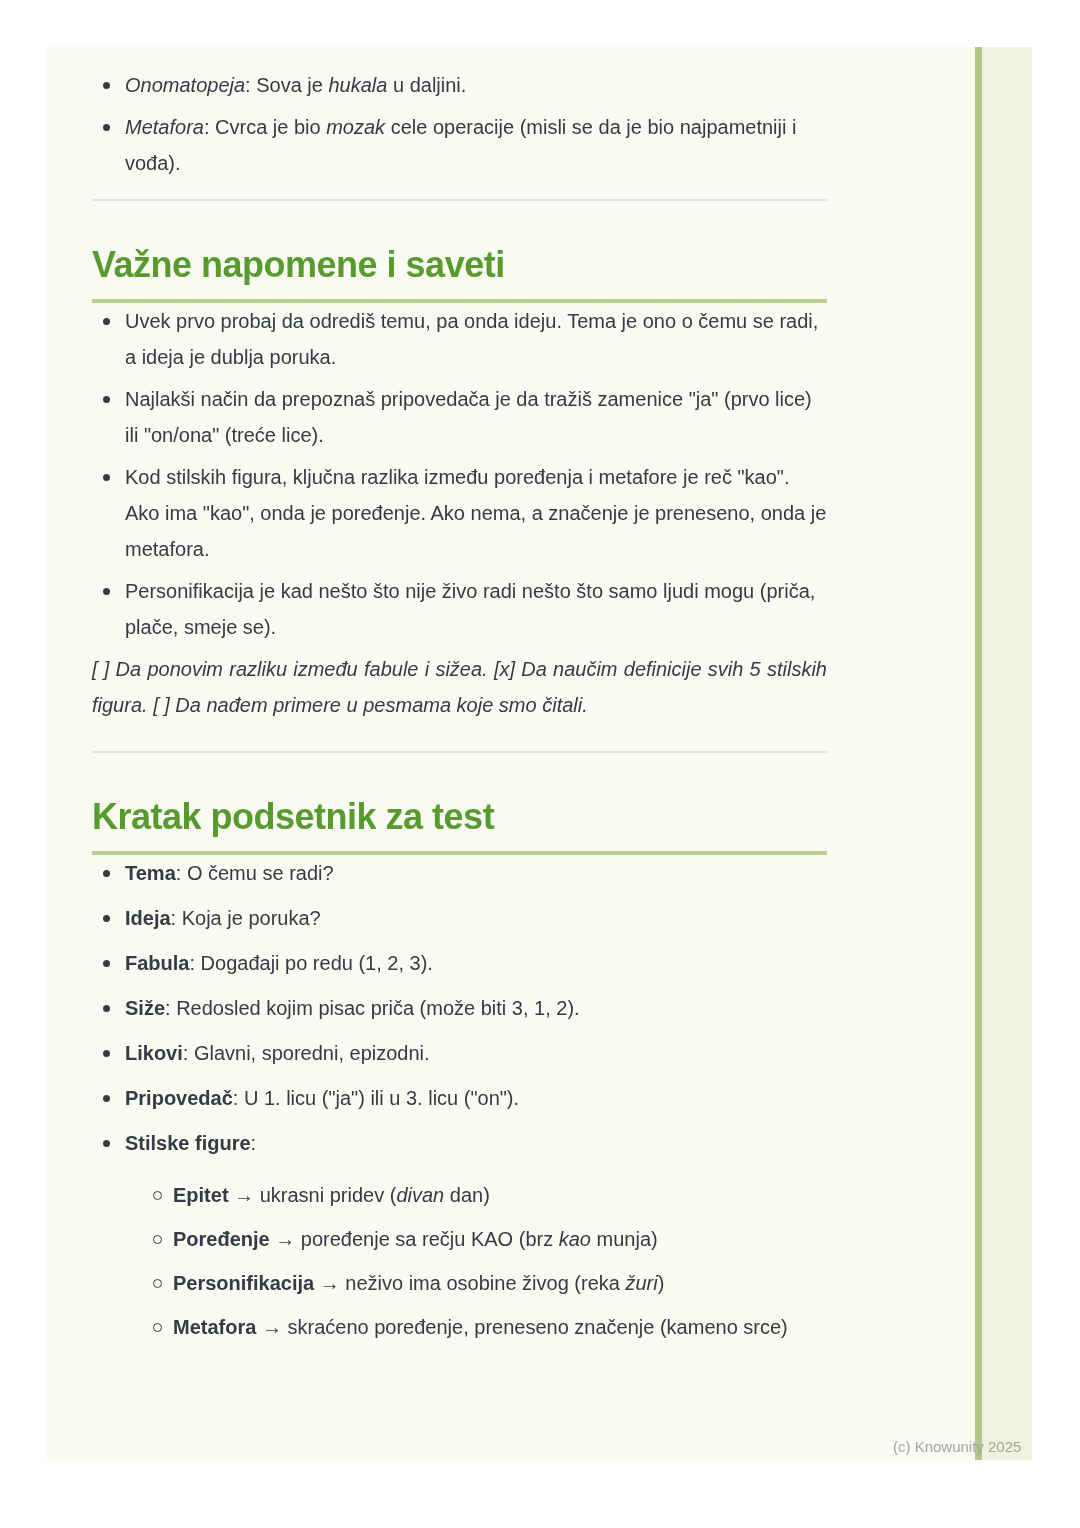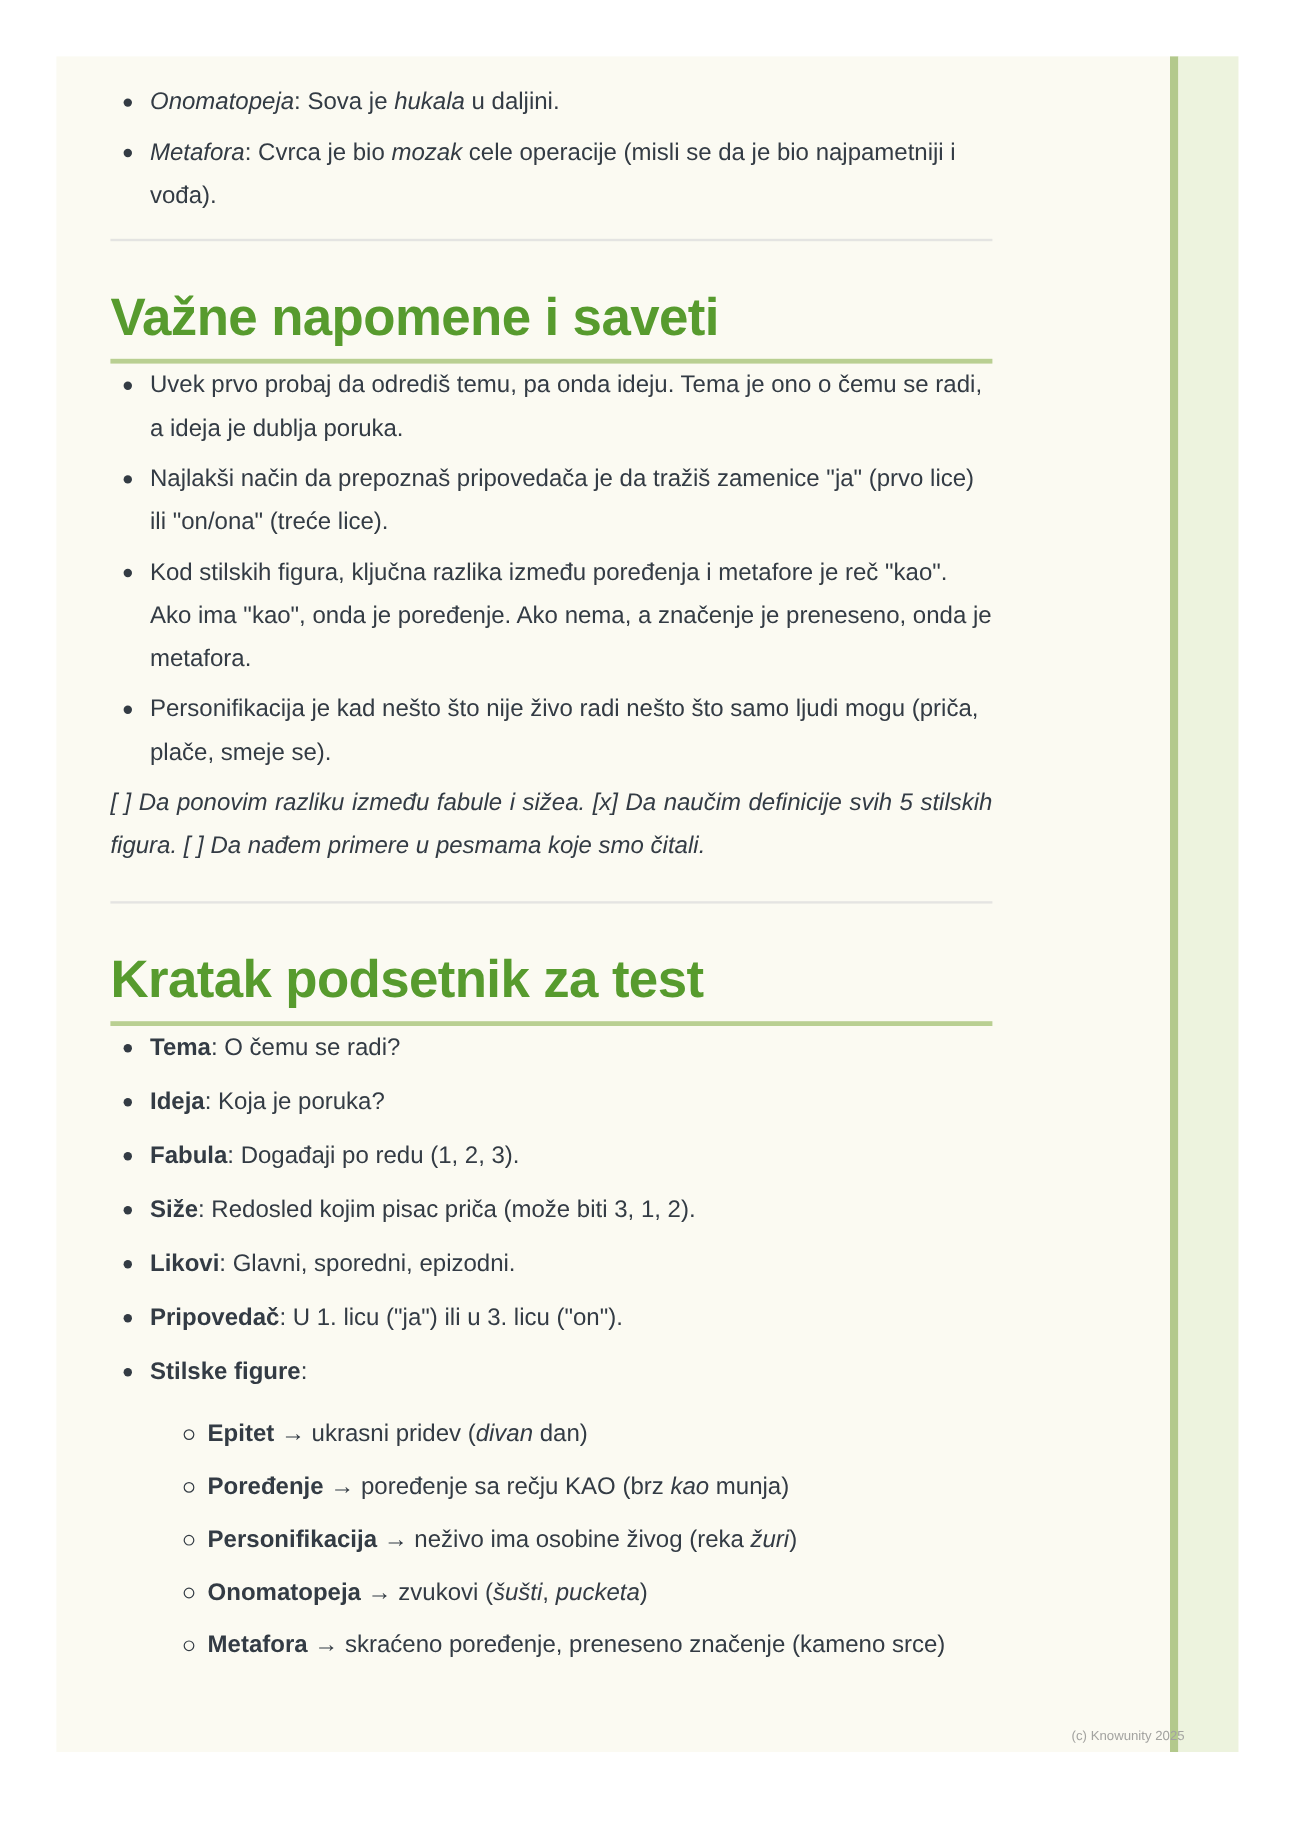--- a/index.html
+++ b/index.html
@@ -82,21 +82,21 @@
 
   hr.divider {
     border: none;
     border-top: 2px solid var(--divider, #e4e4e2);
     margin: 18px 0 0 0;
   }
   hr.divider-2 { margin-top: 28px; }
 
   h2.section-title {
     margin: 42px 0 0 0;
-    font-size: 44px;
+    font-size: 36px;
     line-height: 44px;
     font-weight: 700;
     letter-spacing: -0.5px;
     color: var(--heading-green, #579b2e);
   }
   .title-underline {
     height: 4px;
     margin-top: 12px;
     background: var(--underline-green, #b9cf92);
   }
@@ -106,21 +106,21 @@
   .checklist {
     margin: 0;
     text-align: justify;
     font-style: italic;
   }
 
   .copyright {
     position: absolute;
     left: 893px;
     top: 1437px;
-    font-size: 11px;
+    font-size: 15px;
     line-height: 20px;
     color: var(--muted, #a3a3a0);
     z-index: 5;
     white-space: nowrap;
   }
 </style>
 </head>
 <body>
 
 <div class="card">
@@ -159,21 +159,20 @@
         <li><span class="marker-dot"></span><span class="li-text"><strong>Tema</strong><span>: O čemu se radi?</span></span></li>
         <li><span class="marker-dot"></span><span class="li-text"><strong>Ideja</strong><span>: Koja je poruka?</span></span></li>
         <li><span class="marker-dot"></span><span class="li-text"><strong>Fabula</strong><span>: Događaji po redu (1, 2, 3).</span></span></li>
         <li><span class="marker-dot"></span><span class="li-text"><strong>Siže</strong><span>: Redosled kojim pisac priča (može biti 3, 1, 2).</span></span></li>
         <li><span class="marker-dot"></span><span class="li-text"><strong>Likovi</strong><span>: Glavni, sporedni, epizodni.</span></span></li>
         <li><span class="marker-dot"></span><span class="li-text"><strong>Pripovedač</strong><span>: U 1. licu ("ja") ili u 3. licu ("on").</span></span></li>
         <li><span class="marker-dot"></span><span class="li-text"><strong>Stilske figure</strong><span>:</span></span><ul class="sub-list">
             <li><span class="marker-circle"></span><span class="li-text"><strong>Epitet</strong><span> → ukrasni pridev (</span><em>divan</em><span> dan)</span></span></li>
             <li><span class="marker-circle"></span><span class="li-text"><strong>Poređenje</strong><span> → poređenje sa rečju KAO (brz </span><em>kao</em><span> munja)</span></span></li>
             <li><span class="marker-circle"></span><span class="li-text"><strong>Personifikacija</strong><span> → neživo ima osobine živog (reka </span><em>žuri</em><span>)</span></span></li>
-            <li><span class="marker-circle"></span><span class="li-text"><strong>Onomatopeja</strong><span> → zvukovi (</span><em>šušti</em><span>, </span><em>pucketa</em><span>)</span></span></li>
             <li><span class="marker-circle"></span><span class="li-text"><strong>Metafora</strong><span> → skraćeno poređenje, preneseno značenje (kameno srce)</span></span></li>
           </ul></li>
       </ul>
 
   </div>
 </div>
 
 <div class="copyright">(c) Knowunity 2025</div>
 
 </body></html>

